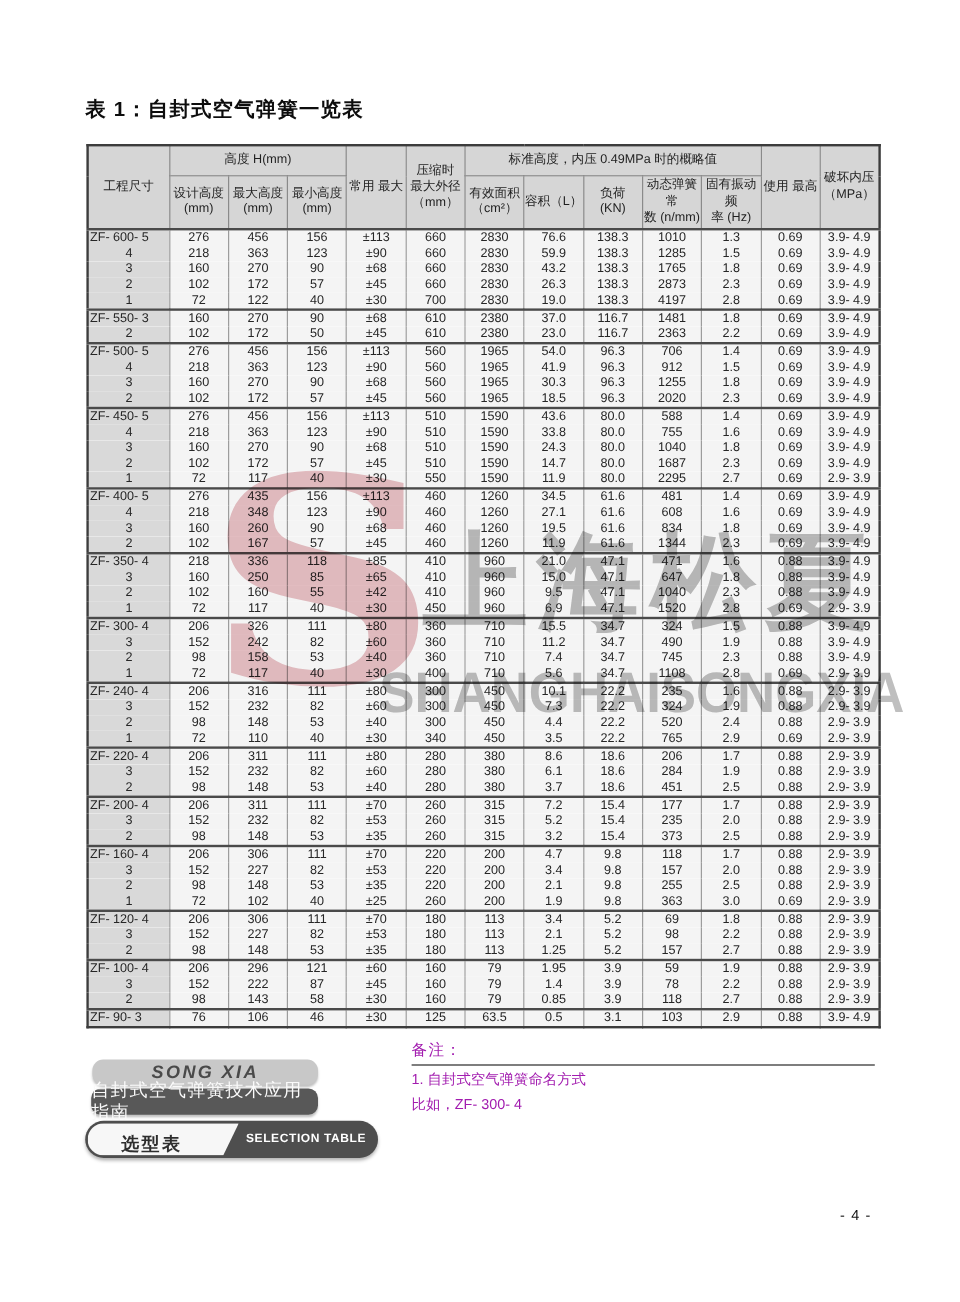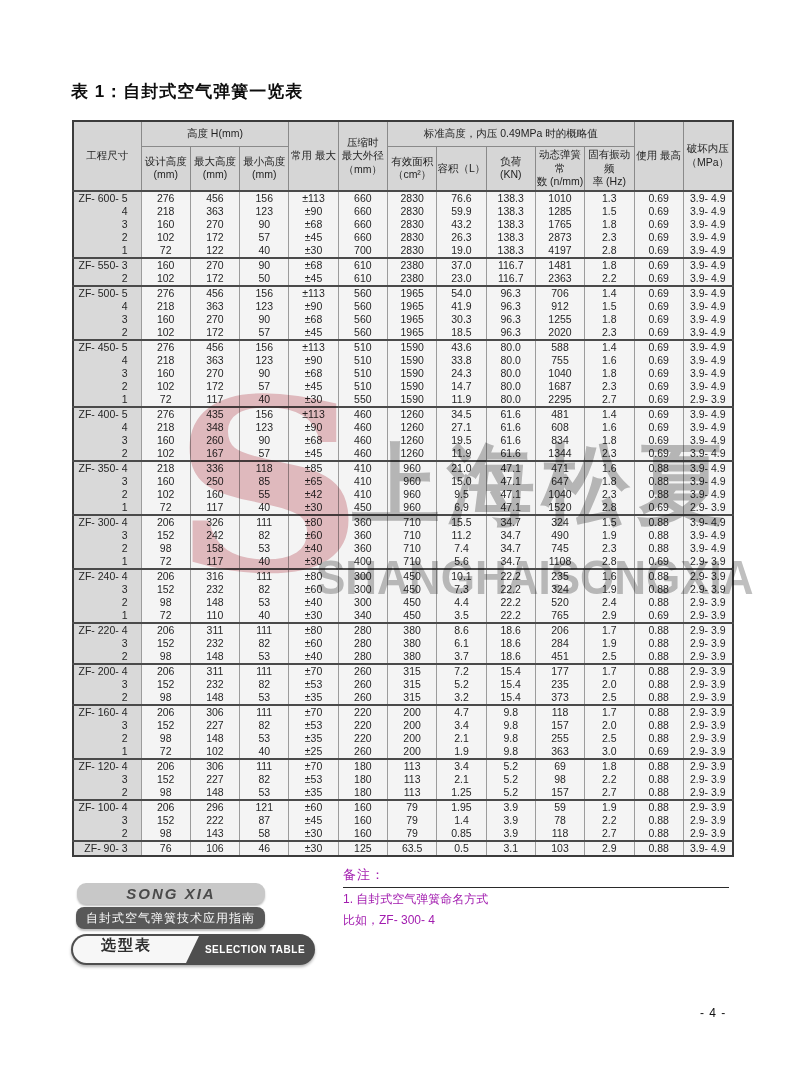--- a/index.html
+++ b/index.html
@@ -24,21 +24,21 @@
   table.spec thead tr.h1 th { height:22px; }
   table.spec thead tr.h2 th { height:34px; }
   table.spec thead { border-bottom:2px solid #4a4a4a; }
   table.spec tbody { border-top:2px solid #4a4a4a; }
   table.spec tbody td {
     background:#f4f4f4; border-left:1px solid #9c9c9c; border-right:1px solid #9c9c9c;
     height:13px; line-height:13px; font-size:10.5px; color:#262626;
     text-align:center; padding:0 1px; white-space:nowrap; overflow:hidden;
   }
   table.spec tbody td.model {
-    background:#d9d9d9; text-align:right; padding-right:13px;
+    background:#d9d9d9; text-align:right; padding-right:30px;
     border-left:1px solid #555;
   }
   
   .watermark { position:absolute; left:0; top:0; width:800px; height:1085px;
     pointer-events:none; mix-blend-mode:multiply; z-index:6; }
   .wm-s {
     position:absolute; left:172px; top:368px; font-size:238px; font-weight:bold;
     font-family:"DejaVu Serif","Liberation Serif",serif;
     color:#e9c2c6; transform:scaleX(1.12); transform-origin:left top; line-height:1;
   }
@@ -55,31 +55,31 @@
   .badge-logo {
     position:absolute; left:77px; top:883px; width:188px; height:21px;
     background:#c8c8c8; border-radius:9px; box-shadow:0 2px 2px rgba(0,0,0,0.25);
     display:flex; align-items:center; justify-content:center;
     font-size:15px; font-weight:bold; font-style:italic; color:#4a4a4a; letter-spacing:2px;
   }
   .badge-tagline {
     position:absolute; left:76px; top:907px; width:189px; height:22px;
     background:#585858; border-radius:8px; box-shadow:0 2px 2px rgba(0,0,0,0.25);
     display:flex; align-items:center; justify-content:center;
-    font-size:12px; color:#fafafa; letter-spacing:1px;
+    font-size:15px; color:#fafafa; letter-spacing:1px;
   }
   .tab-pill {
     position:absolute; left:71px; top:934px; width:244px; height:31px;
     background:#4e4e4e; border-radius:15.5px; box-shadow:0 2px 3px rgba(0,0,0,0.3);
   }
   .tab-left {
     position:absolute; left:2px; top:2px; bottom:2px; width:126px; background:#f7f7f7;
     border-radius:13.5px 0 0 13.5px;
     clip-path:polygon(0 0, 100% 0, calc(100% - 13px) 100%, 0 100%);
-    display:flex; align-items:flex-start; padding-left:28px; box-sizing:border-box;
+    display:flex; align-items:flex-end; padding-left:28px; box-sizing:border-box;
     font-size:15px; font-weight:bold; color:#2e2e2e; letter-spacing:2px;
   }
   .tab-right {
     position:absolute; left:130px; right:6px; top:0; bottom:0;
     display:flex; align-items:center; justify-content:center;
     font-size:10px; font-weight:bold; color:#ffffff; letter-spacing:0.5px; white-space:nowrap;
   }
   
   .notes { position:absolute; left:343px; top:866px; width:386px; font-size:12px; color:#a21caf; }
   .notes-title { font-size:13px; margin-bottom:3px; letter-spacing:1px; }

